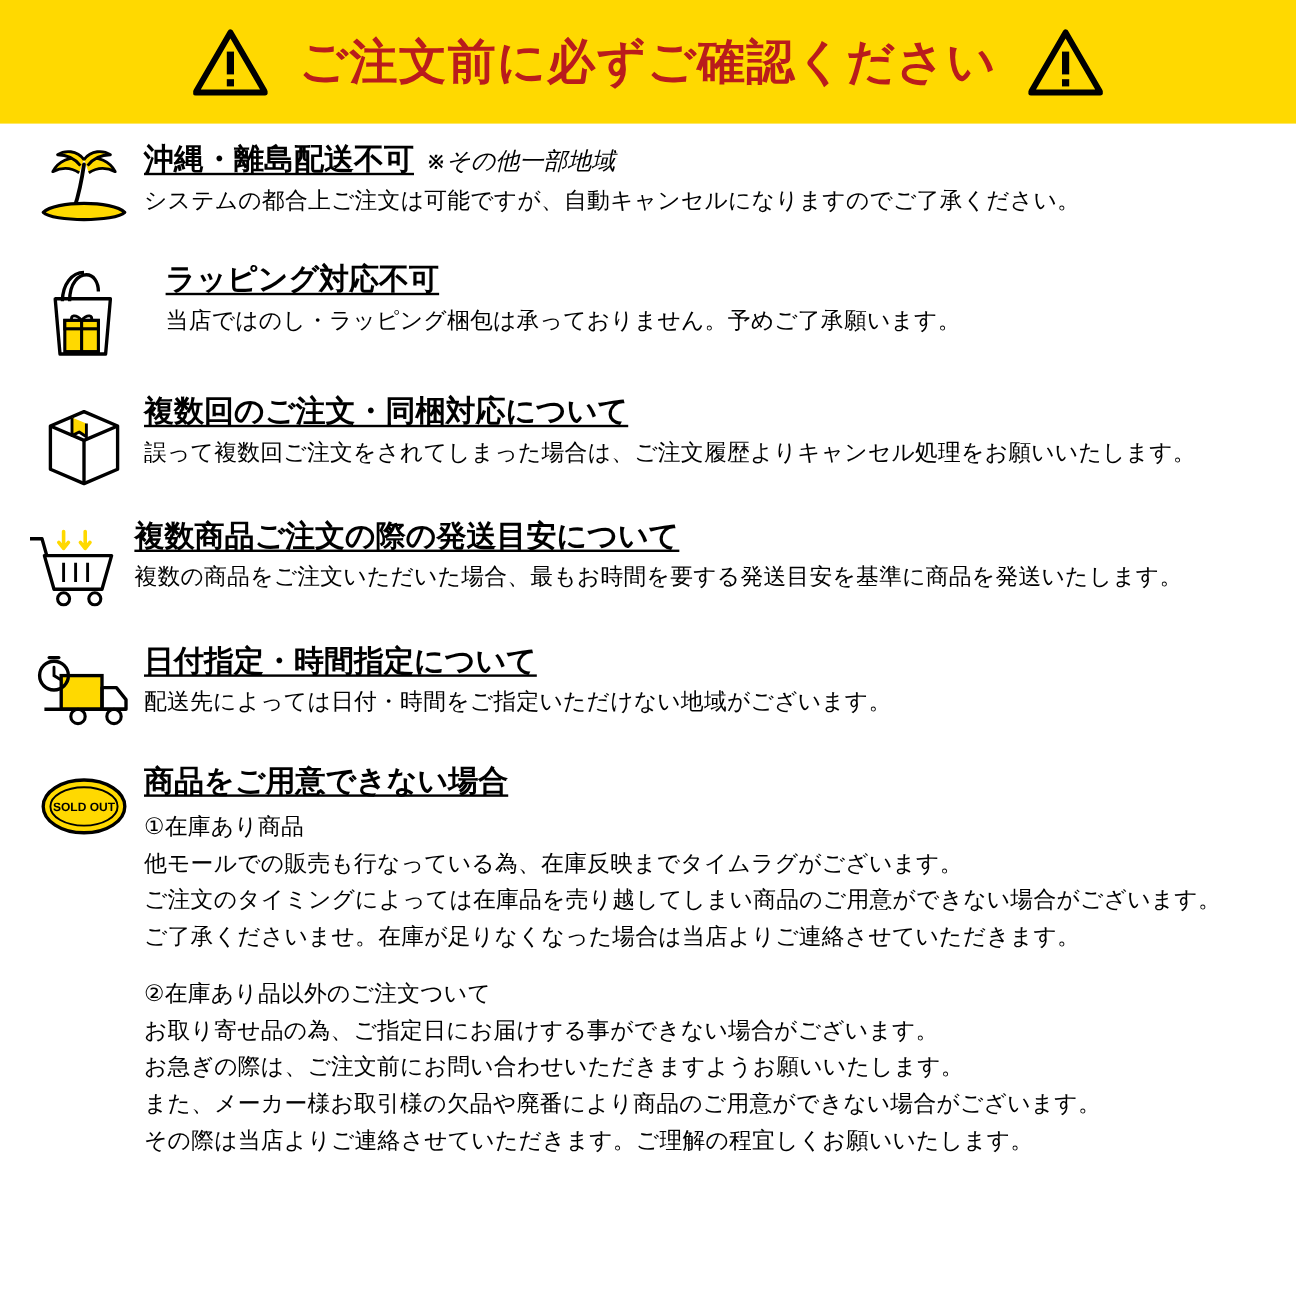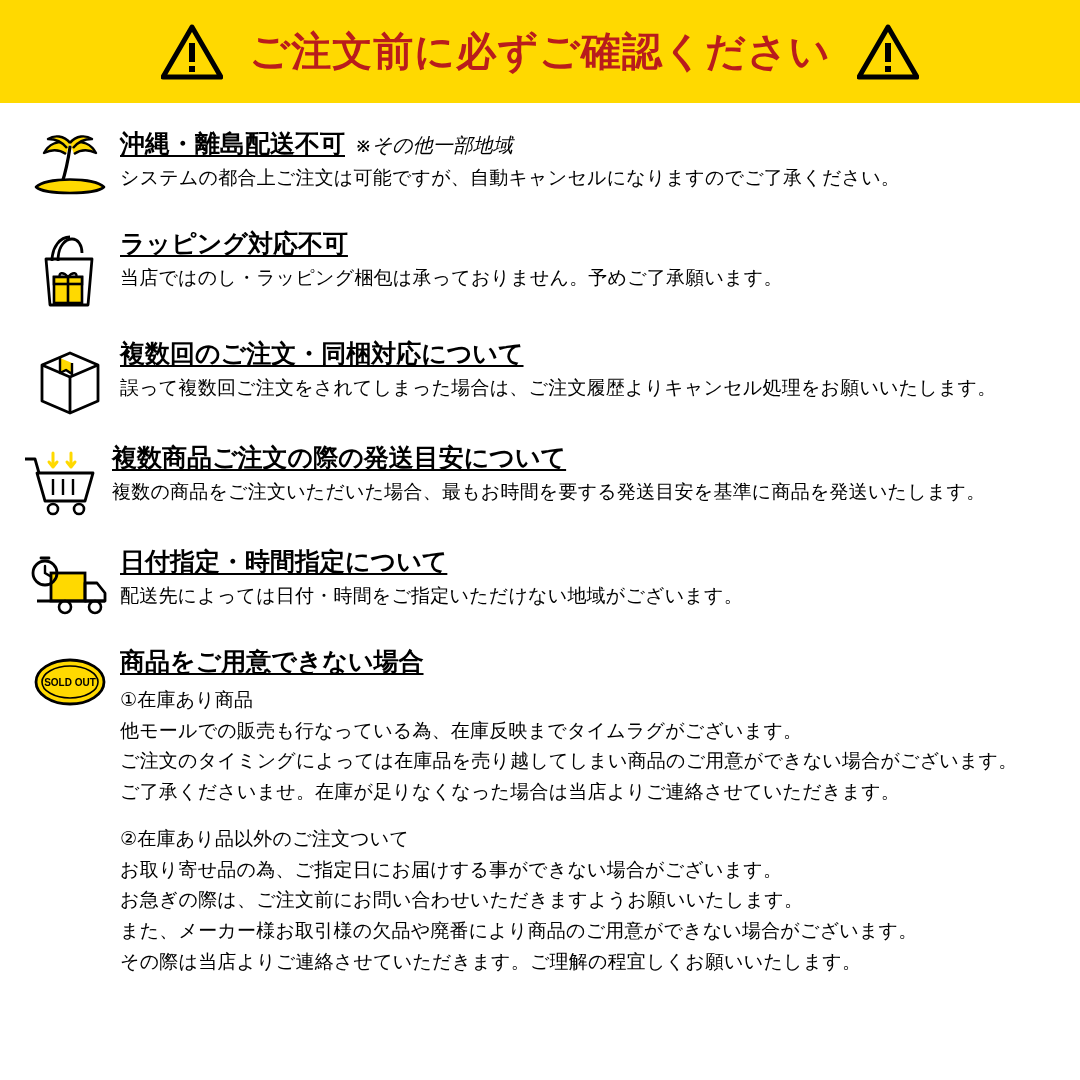--- a/index.html
+++ b/index.html
@@ -77,22 +77,22 @@
   }
   .sec-line {
     font-size: 19px;
     line-height: 1.62;
     margin: 0;
     letter-spacing: 0.2px;
   }
   .block-gap { height: 16px; }
 
   
-  #sec-okinawa   { margin-top: 10px; }
-  #sec-wrapping  { margin-top: 24px; }
+  #sec-okinawa   { margin-top: 0; }
+  #sec-wrapping  { margin-top: 24px; gap: 18px; }
   #sec-multiple  { margin-top: 26px; }
   #sec-shipping  { margin-top: 24px; padding-left: 14px; }
   #sec-datetime  { margin-top: 26px; }
   #sec-soldout   { margin-top: 24px; }
 
   #sec-soldout .sec-title { margin-bottom: 6px; }
 </style>
 </head>
 <body>
 

